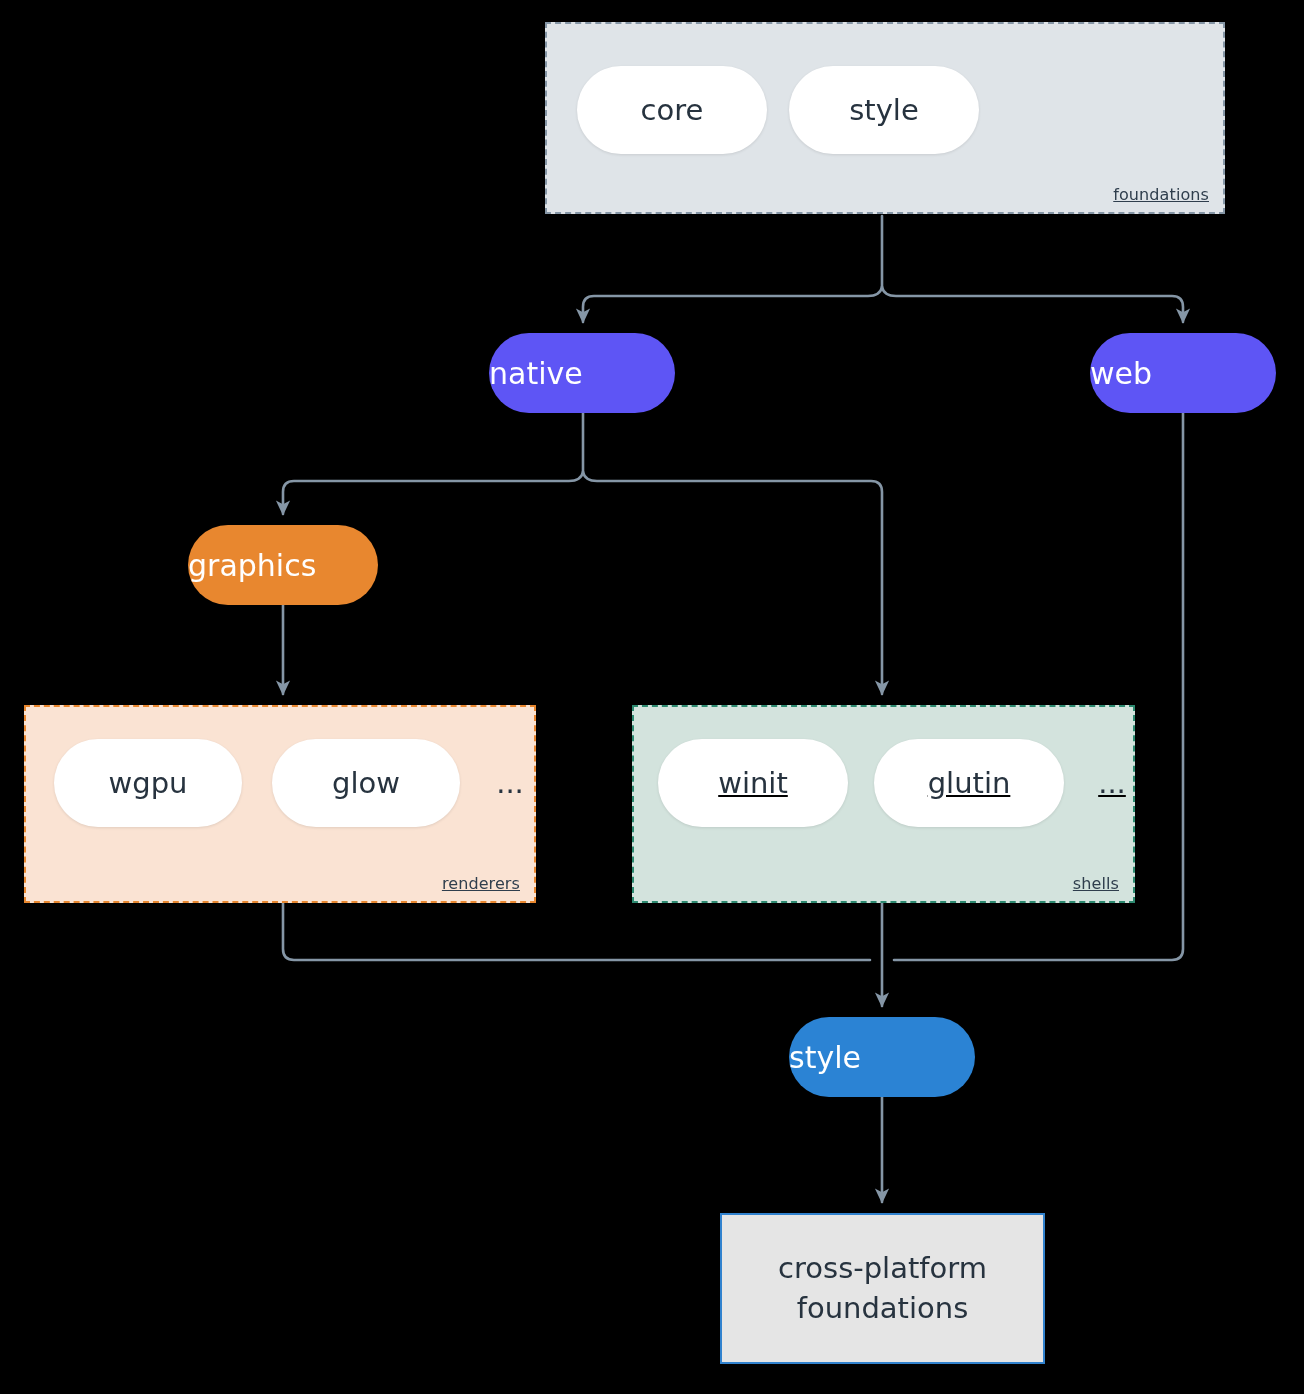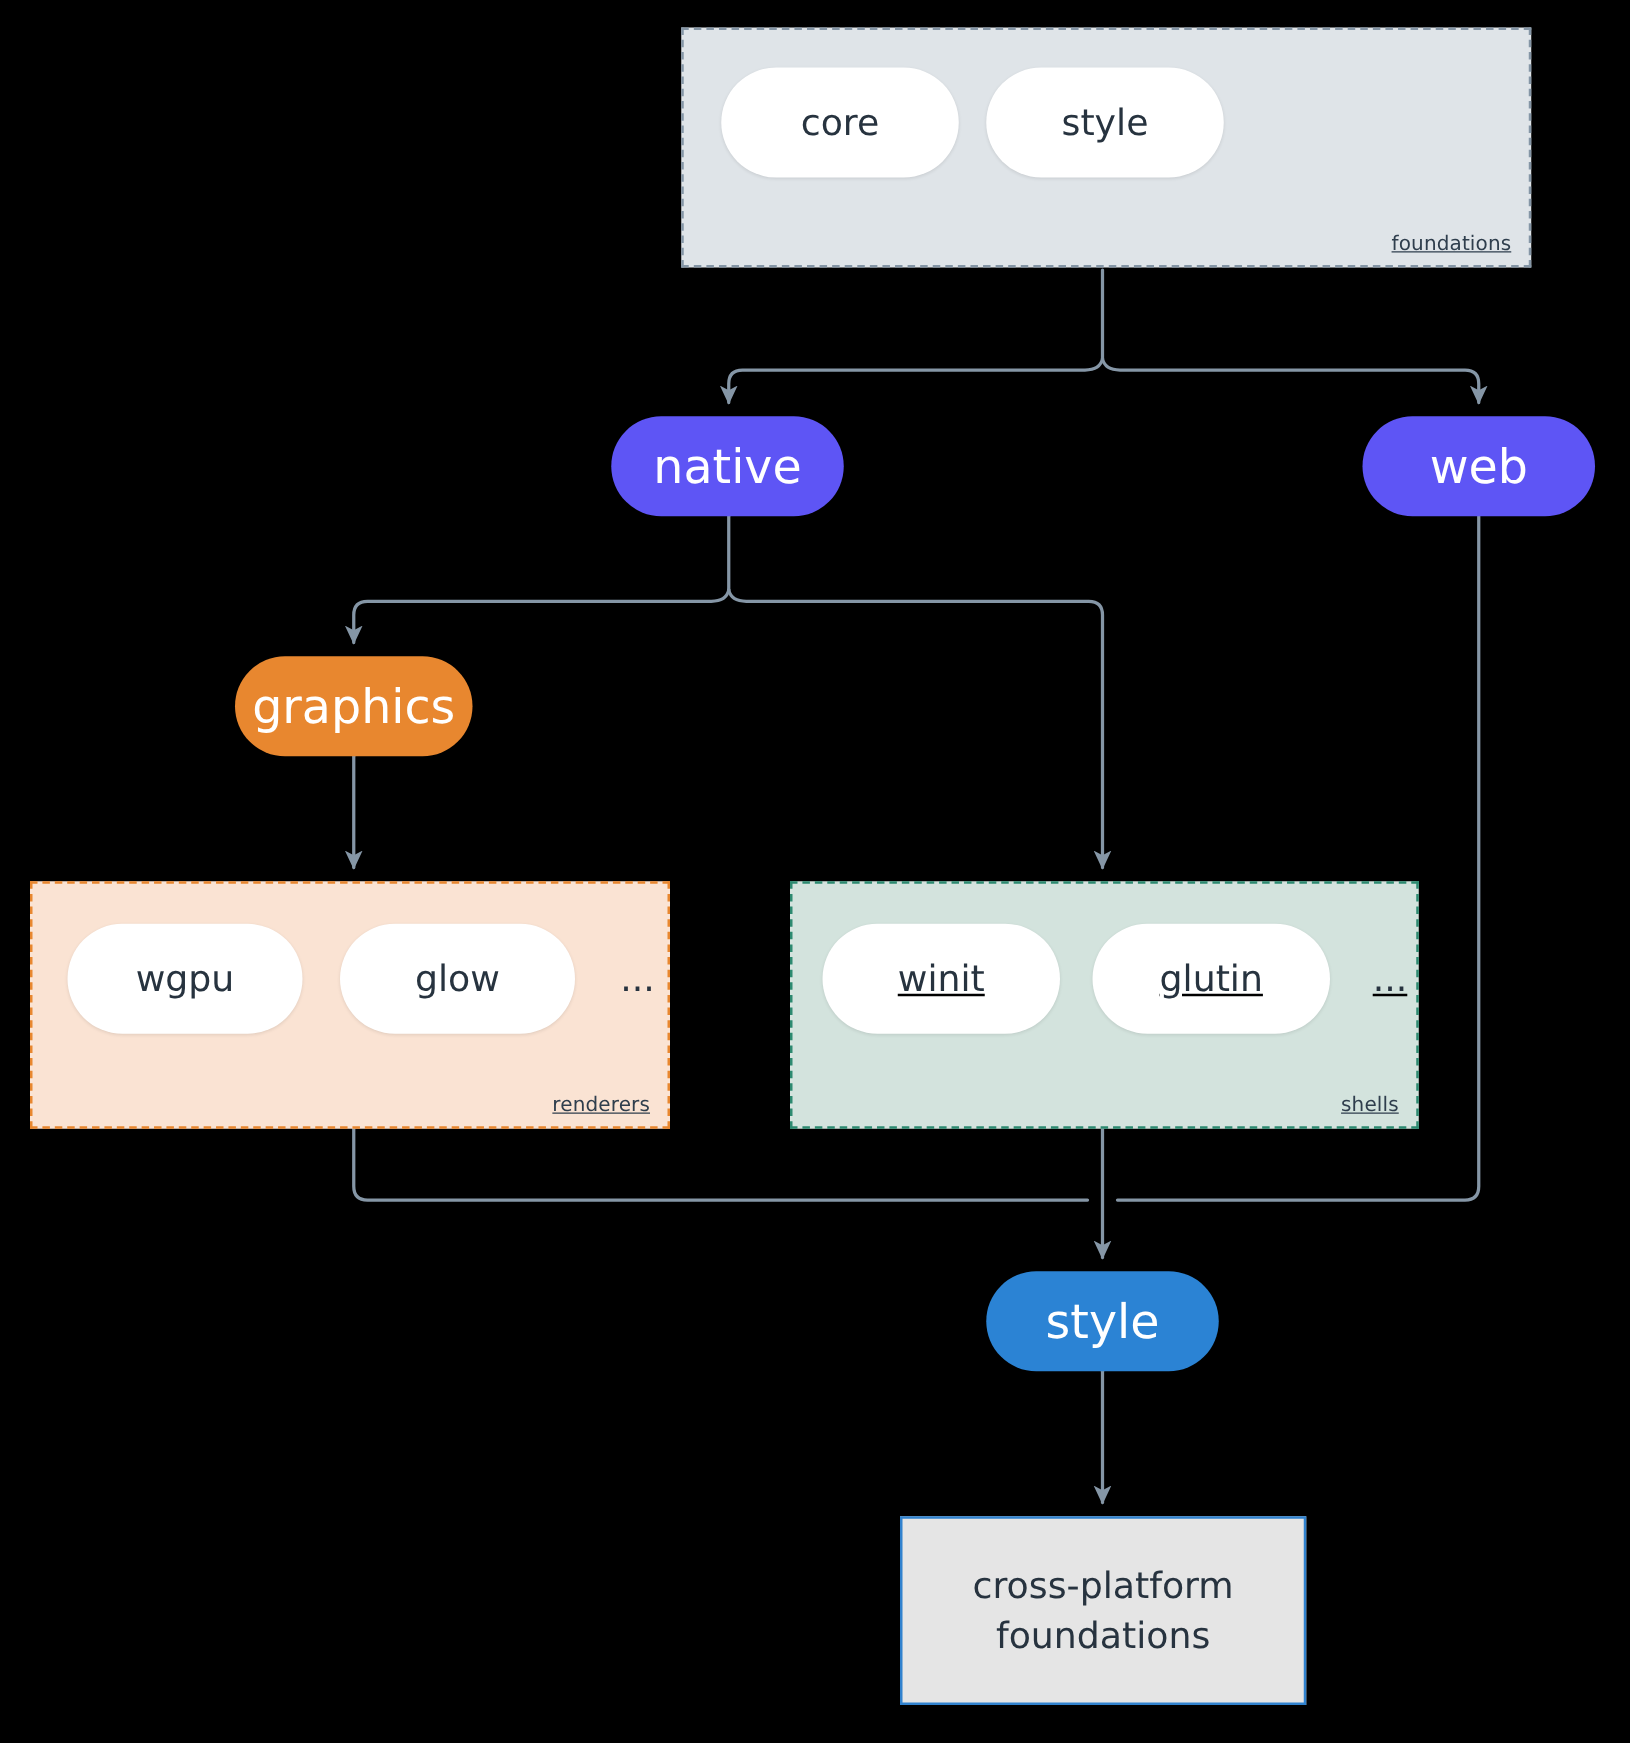--- a/index.html
+++ b/index.html
@@ -70,24 +70,24 @@
     display: flex;
     align-items: center;
     justify-content: center;
   }
 
   
   .node {
     position: absolute;
     display: flex;
     align-items: center;
-    justify-content: center;
+    justify-content: flex-start;
     box-sizing: border-box;
     color: #FFFFFF;
-    font-size: 38px;
+    font-size: 30px;
     border-radius: 40px;
     white-space: nowrap;
   }
 
   
   .rect-node {
     position: absolute;
     display: flex;
     align-items: center;
     justify-content: center;
@@ -125,21 +125,21 @@
 
       <path d="M 283,903 L 283,949 Q 283,960 294,960 L 870,960"></path>
       <path d="M 1183,413 L 1183,949 Q 1183,960 1172,960 L 894,960"></path>
       <path d="M 882,903 L 882,1006" marker-end="url(#arrow)"></path>
 
       <path d="M 882,1097 L 882,1202" marker-end="url(#arrow)"></path>
     </g>
   </svg>
 
   <div class="cluster" style="left:545px; top:22px; width:680px; height:192px; background:#DFE4E8; border-color:#8596A6;">
-    <div class="cluster-row" style="left:30px; top:30px;">
+    <div class="cluster-row" style="left:30px; top:42px;">
       <div class="leaf" style="width:190px;">
         <span>core</span>
       </div>
       <div class="leaf" style="width:190px; margin-left:22px;">
         <span>style</span>
       </div>
     </div>
     <div class="cluster-label">foundations</div>
   </div>
 

